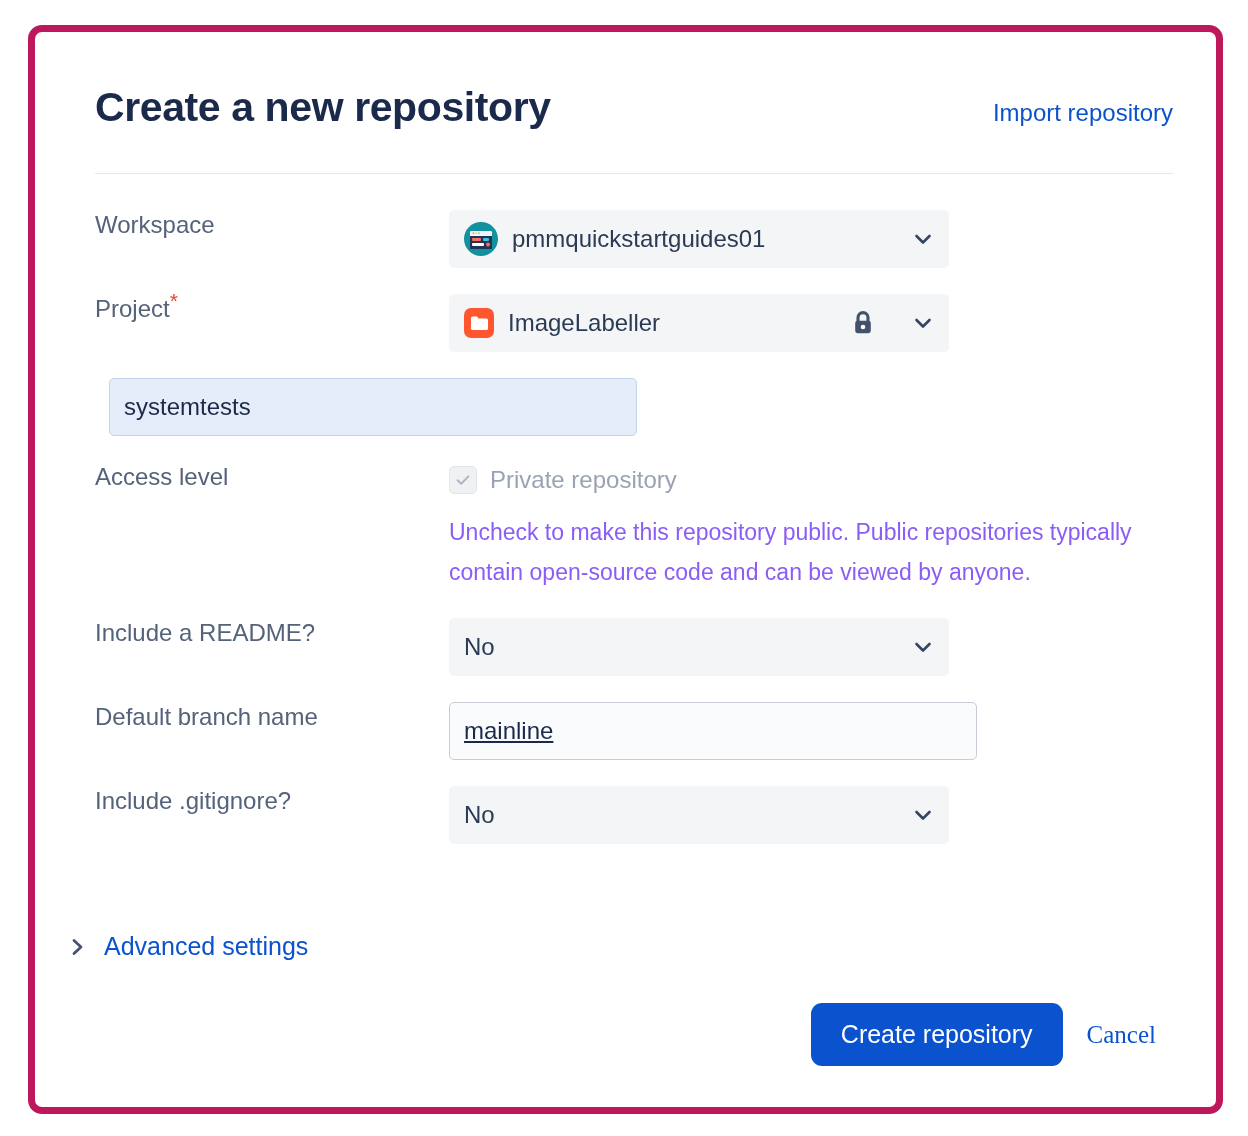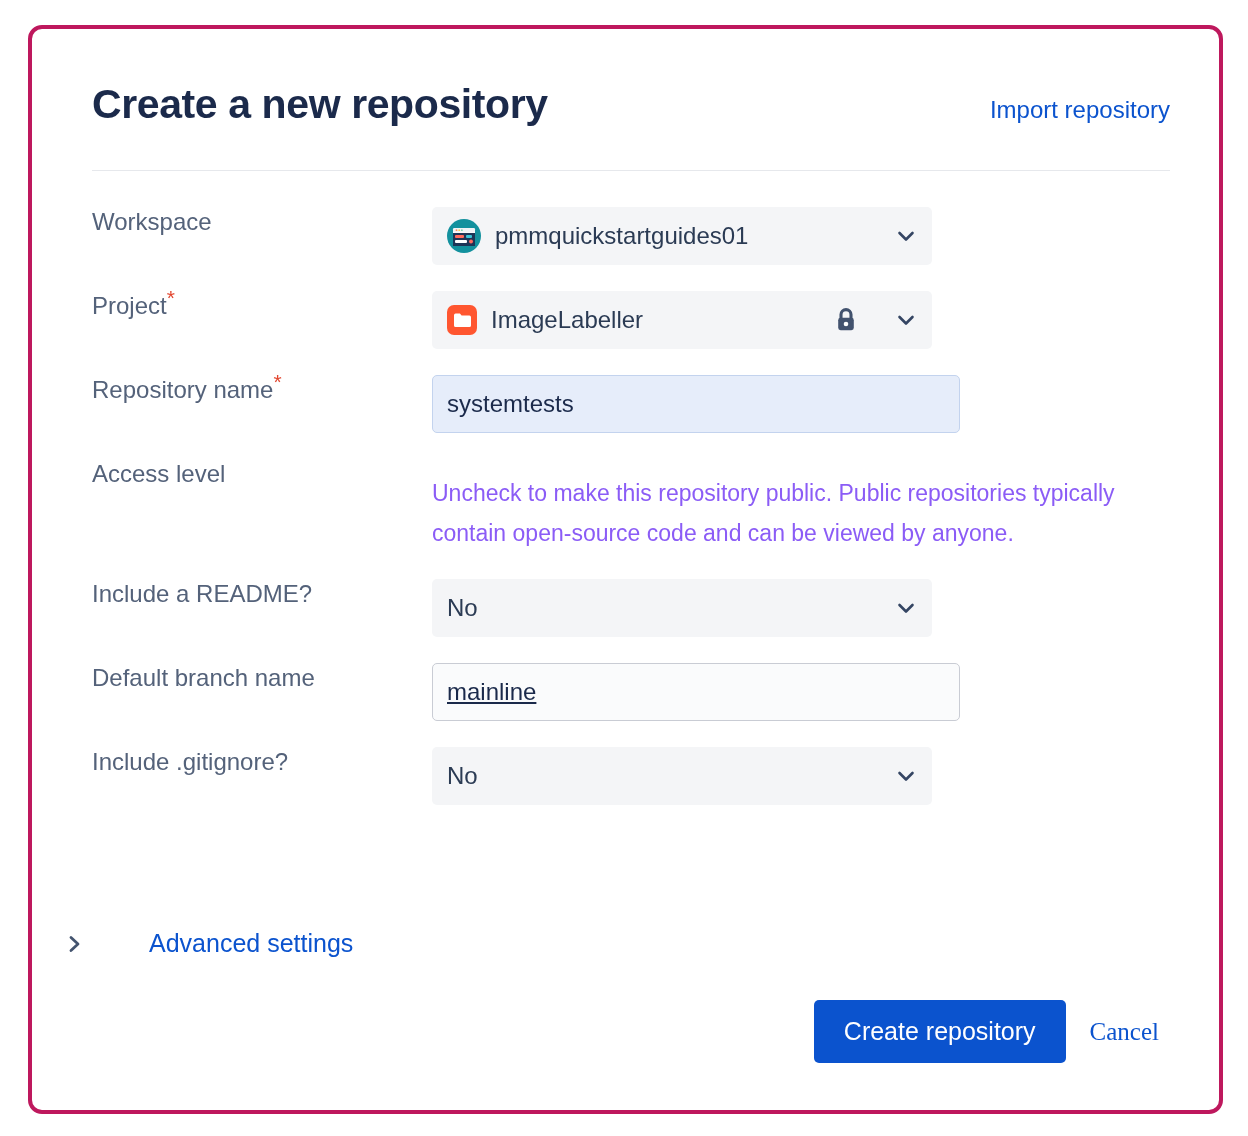--- a/index.html
+++ b/index.html
@@ -22,21 +22,21 @@
   }
 
   .card {
     position: absolute;
     left: 28px;
     top: 25px;
     width: 1195px;
     height: 1089px;
     box-sizing: border-box;
     background: #ffffff;
-    border: 4px solid #be185d;
+    border: 7px solid #be185d;
     border-radius: 14px;
   }
 
   
   .header {
     position: absolute;
     left: 60px;
     top: 55px;
     width: 1078px;
     display: flex;
@@ -85,20 +85,21 @@
     text-align: left;
     padding-right: 20px;
     box-sizing: border-box;
     color: #54627a;
     font-size: 24px;
     line-height: 30px;
   }
   .field-col {
     flex: 1 1 auto;
     min-width: 0;
+    margin-left: 14px;
   }
   .req {
     color: #e2462f;
     font-size: 21px;
     vertical-align: super;
     line-height: 0;
   }
 
   
   .select-box {
@@ -223,21 +224,20 @@
   .spacer-md { height: 26px; }
 
   
   .advanced {
     position: absolute;
     left: 35px;
     top: 900px;
     display: flex;
     align-items: center;
     cursor: pointer;
-    gap: 48px;
   }
   .adv-chevron {
     width: 16px;
     height: 22px;
     margin-right: 18px;
     display: inline-block;
   }
   .adv-chevron svg { display: block; }
   .adv-text {
     color: #0b53ce;
@@ -249,21 +249,21 @@
     position: absolute;
     right: 60px;
     top: 971px;
     display: flex;
     align-items: center;
   }
   .btn-primary {
     background: #0b53ce;
     color: #ffffff;
     border: none;
-    border-radius: 5px;
+    border-radius: 11px;
     height: 63px;
     padding: 0 30px;
     font-family: "Liberation Sans", sans-serif;
     font-size: 25px;
     cursor: pointer;
     white-space: nowrap;
   }
   .btn-link {
     background: none;
     border: none;
@@ -342,31 +342,40 @@
                 <path d="M4.5 8 L11 14.5 L17.5 8" fill="none" stroke="#344563" stroke-width="2.6" stroke-linecap="round" stroke-linejoin="round"></path>
               </svg>
             </span>
           </div>
         </div>
       </div>
 
       <div class="spacer-md"></div>
 
       <div class="row">
-        <div class="label-col"><span>Repository name</span><span class="req">*</span></div>
         <div class="field-col">
           <input class="text-input focused" type="text" value="systemtests" style="">
         </div>
       </div>
 
       <div class="spacer-md"></div>
 
       <div class="row">
         <div class="label-col">Access level</div>
         <div class="field-col">
+          <div class="check-row">
+            <span class="checkbox">
+              <span>
+                <svg width="18" height="18" viewBox="0 0 18 18">
+                  <path d="M3.6 9.3 L7.2 12.8 L14.4 5.4" fill="none" stroke="#aeb6c4" stroke-width="2" stroke-linecap="round" stroke-linejoin="round"></path>
+                </svg>
+              </span>
+            </span>
+            <span class="check-label">Private repository</span>
+          </div>
           <div class="help-text">Uncheck to make this repository public. Public repositories typically contain open-source code and can be viewed by anyone.</div>
         </div>
       </div>
 
       <div class="spacer-md"></div>
 
       <div class="row">
         <div class="label-col">Include a README?</div>
         <div class="field-col">
           <div class="select-box">

